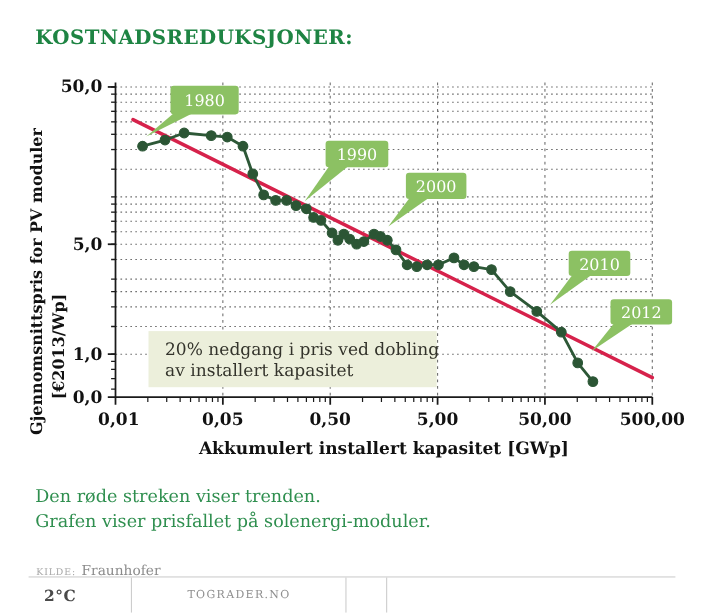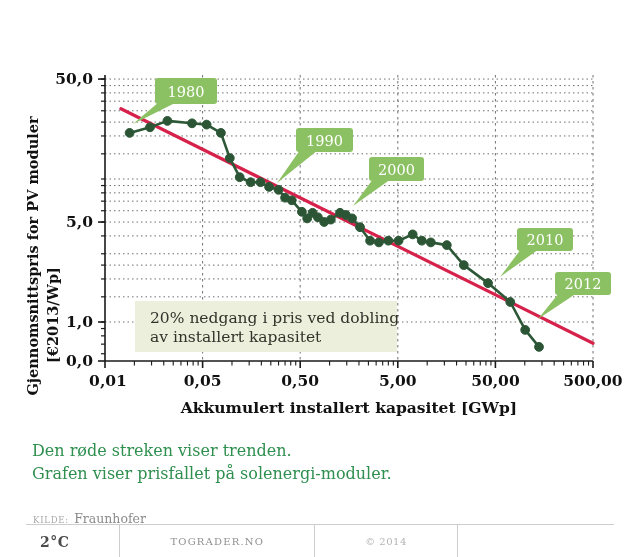--- a/index.html
+++ b/index.html
@@ -19,20 +19,21 @@
   .footer .vdiv{width:1px;background:#cdcdcd;}
   .logo{font-size:14px;font-weight:bold;color:#4a4a4a;letter-spacing:0.5px;}
   .site{font-size:10px;font-weight:normal;letter-spacing:1.2px;color:#8f8f8f;}
   .year{font-size:10px;color:#b3b3b3;letter-spacing:0.5px;}
 </style>
 </head>
 <body>
 
 <div class="page">
 
+  <div class="title">KOSTNADSREDUKSJONER:</div>
 
   <svg id="chart" width="640" height="432" viewBox="0 0 640 432">
       <line x1="105" y1="79.04728937994932" x2="593" y2="79.04728937994932" stroke="#4c4c4c" stroke-width="1" stroke-dasharray="1.5 3" opacity="0.8"></line>
       <line x1="105" y1="85.59061053012584" x2="593" y2="85.59061053012584" stroke="#4c4c4c" stroke-width="1" stroke-dasharray="1.5 3" opacity="0.8"></line>
       <line x1="105" y1="92.90542124010136" x2="593" y2="92.90542124010136" stroke="#4c4c4c" stroke-width="1" stroke-dasharray="1.5 3" opacity="0.8"></line>
       <line x1="105" y1="101.19826965791057" x2="593" y2="101.19826965791057" stroke="#4c4c4c" stroke-width="1" stroke-dasharray="1.5 3" opacity="0.8"></line>
       <line x1="105" y1="110.77166057508828" x2="593" y2="110.77166057508828" stroke="#4c4c4c" stroke-width="1" stroke-dasharray="1.5 3" opacity="0.8"></line>
       <line x1="105" y1="122.09457875989861" x2="593" y2="122.09457875989861" stroke="#4c4c4c" stroke-width="1" stroke-dasharray="1.5 3" opacity="0.8"></line>
       <line x1="105" y1="135.95271062005068" x2="593" y2="135.95271062005068" stroke="#4c4c4c" stroke-width="1" stroke-dasharray="1.5 3" opacity="0.8"></line>
       <line x1="105" y1="153.81894995503757" x2="593" y2="153.81894995503757" stroke="#4c4c4c" stroke-width="1" stroke-dasharray="1.5 3" opacity="0.8"></line>
@@ -209,17 +210,16 @@
   <div class="source">
     <span class="src-label">KILDE:</span>
     <span class="src-value">Fraunhofer</span>
   </div>
 
   <div class="footer">
     <div class="cell logo">2°C</div>
     <div class="vdiv"></div>
     <div class="cell site">TOGRADER.NO</div>
     <div class="vdiv"></div>
-    <div class="cell year">© 2014</div>
     <div class="vdiv"></div>
   </div>
 
 </div>
 
 </body></html>

